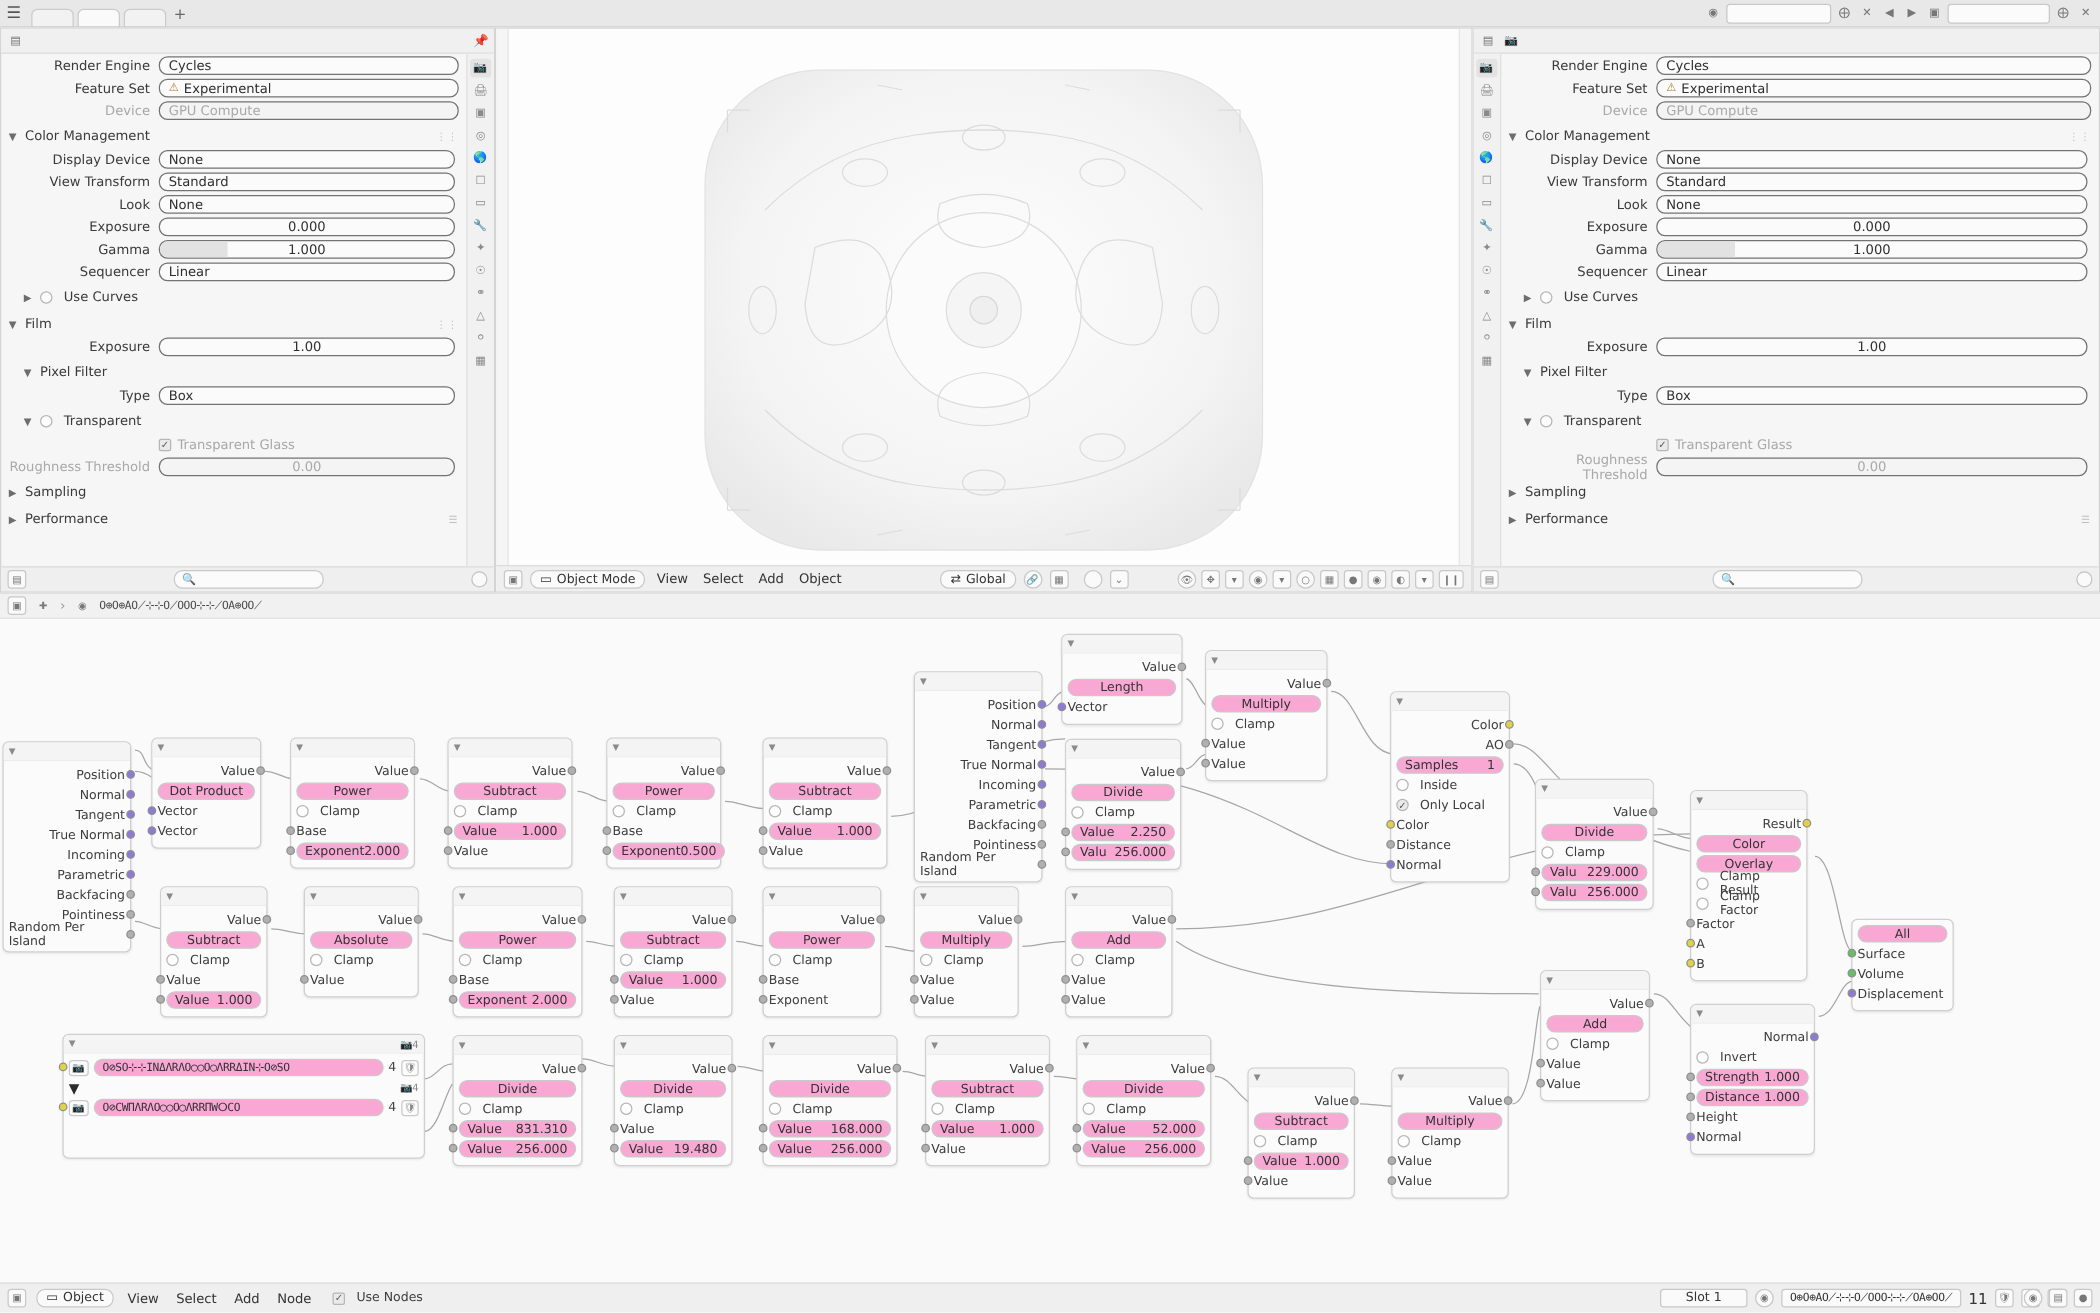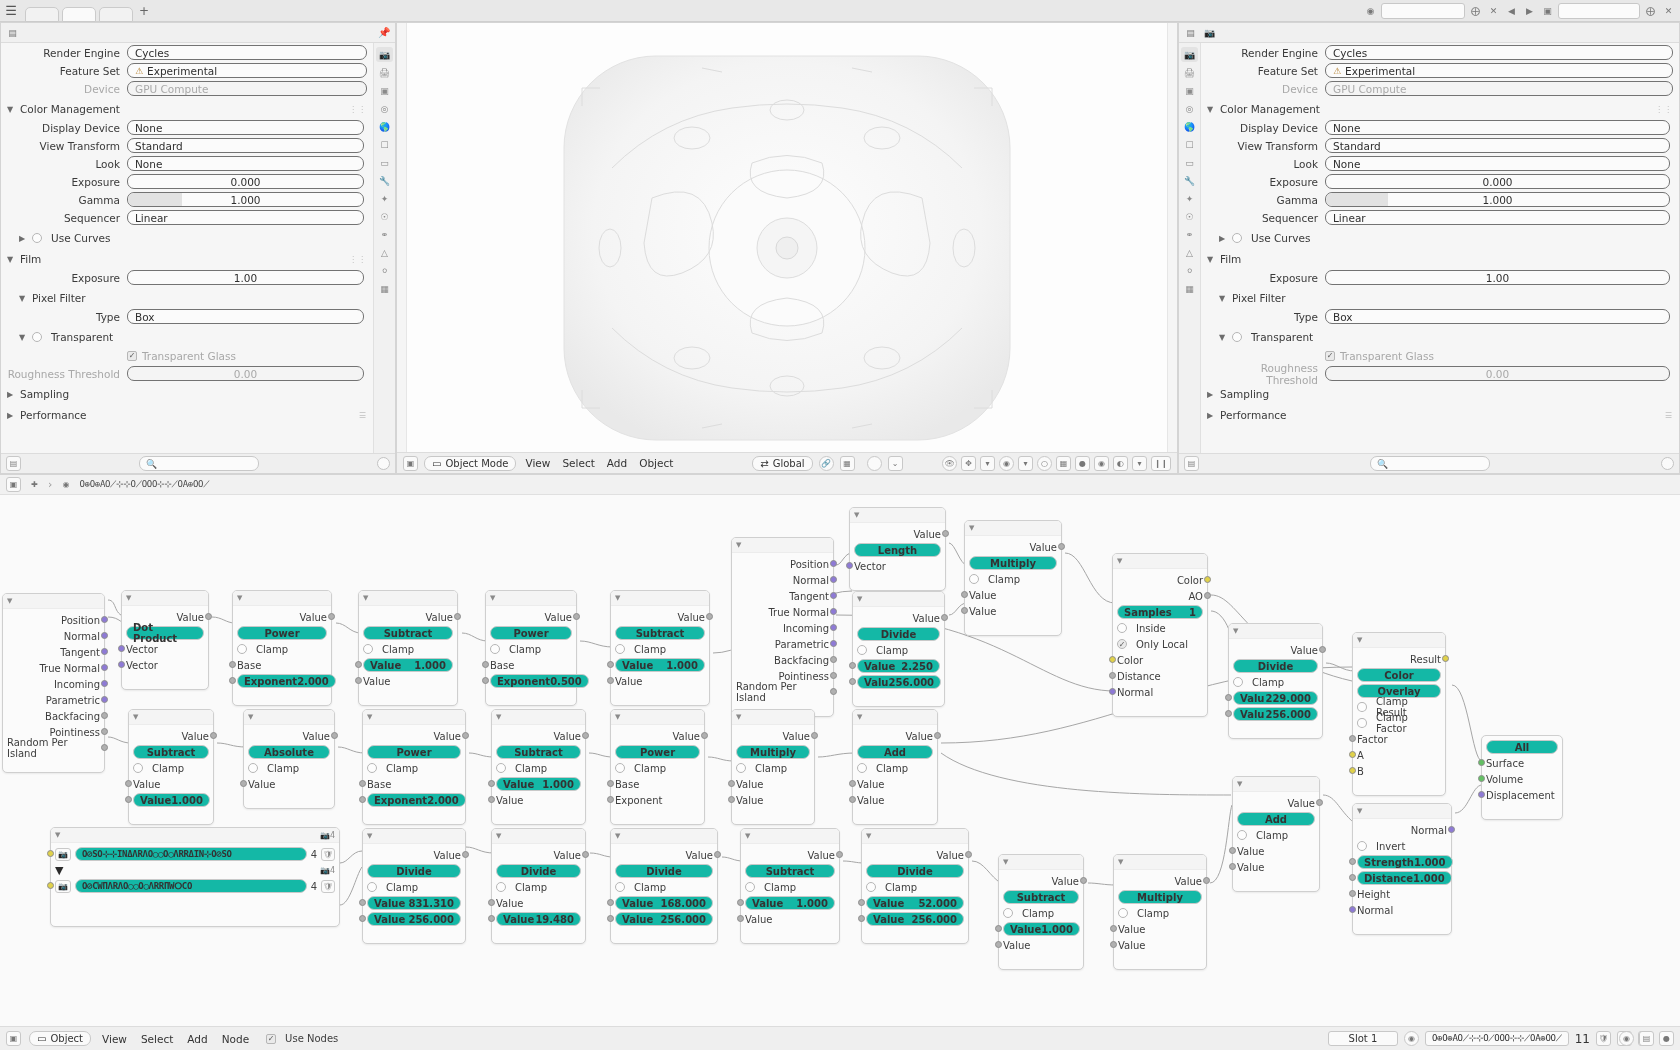--- a/index.html
+++ b/index.html
@@ -154,27 +154,27 @@
 
   .node {
     position:absolute; background:#fbfbfb; border:1px solid #cfcfcf; border-radius:5px;
     box-shadow: 0 1px 2px rgba(0,0,0,.07);
   }
   .node .nhead {
     height:15px; border-bottom:1px solid #ececec; border-radius:4px 4px 0 0;
     display:flex; align-items:center; padding: 0 4px; background:#f4f4f4;
   }
   .node .nhead .tri { font-size:7px; color:#8a8a8a; }
-  .node .nbody { padding: 3px 4px 16px 4px; }
+  .node .nbody { padding: 3px 4px 5px 4px; }
   .nrow { height:16px; display:flex; align-items:center; position:relative; }
   .nrow.out { justify-content:flex-end; }
   .nlabel { font-size:10px; color:#3d3d3d; }
   .nfield {
-    flex:1; height:14px; background:#14b8a6; border:1px solid #c9c9c9; border-radius:7px;
-    display:flex; align-items:center; justify-content:space-between; padding: 0 6px; font-size:10px; color:#333;font-weight:bold;
+    flex:1; height:14px; background:#f9a8d4; border:1px solid #c9c9c9; border-radius:7px;
+    display:flex; align-items:center; justify-content:space-between; padding: 0 6px; font-size:10px; color:#333;
   }
   .nfield.center { justify-content:center; }
   .nfield.left { justify-content:flex-start; }
   .ncheck { display:flex; align-items:center; gap:4px; font-size:10px; color:#3d3d3d; }
   .sock {
     position:absolute; width:7px; height:7px; border-radius:50%; border:1px solid #8e8e8e;
     top: 4px;
   }
   .sock.l { left:-8px; }
   .sock.r { right:-8px; }

